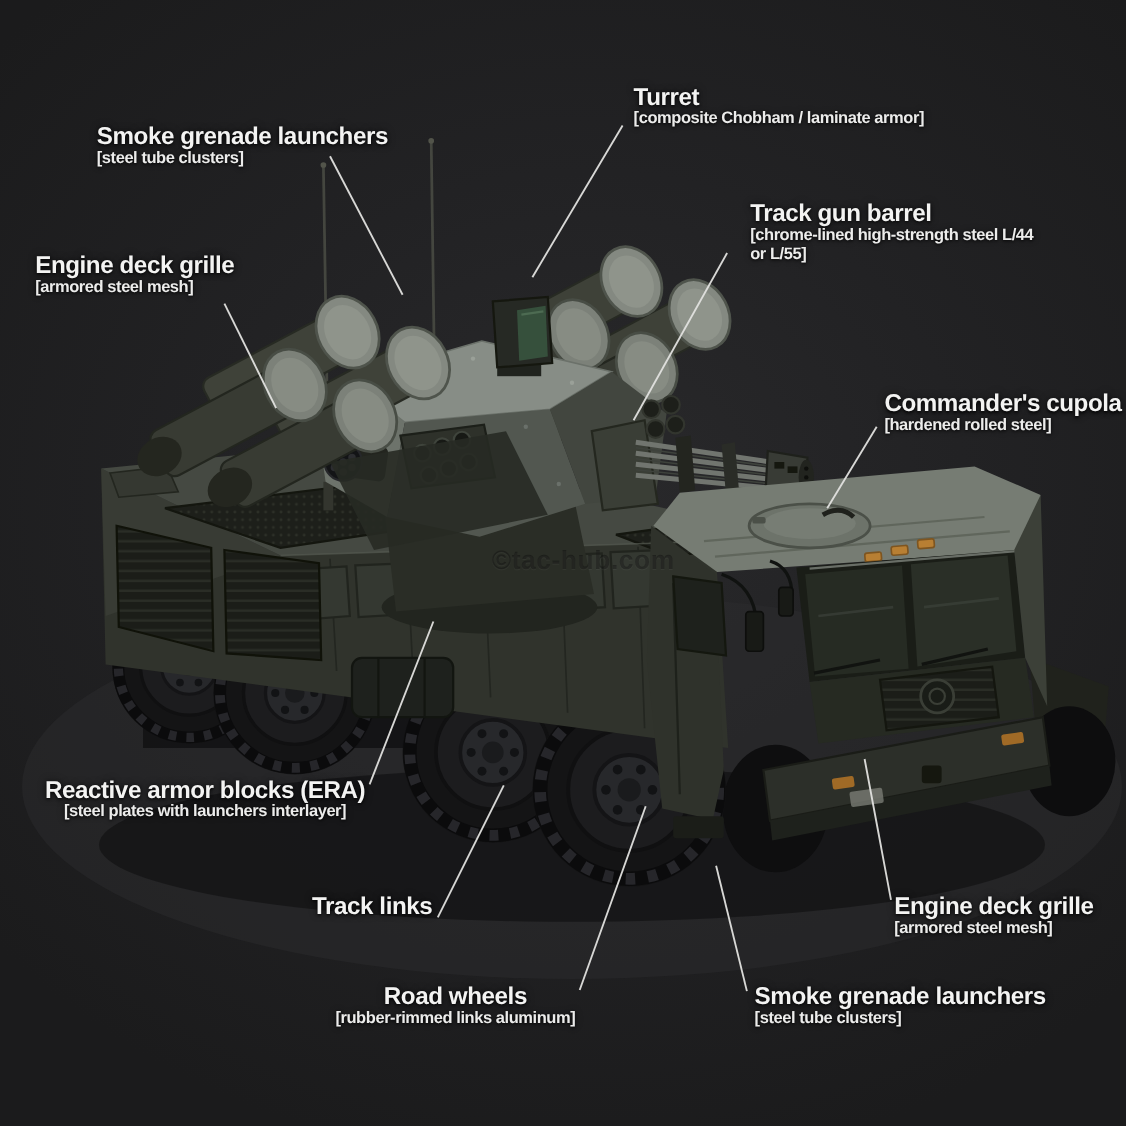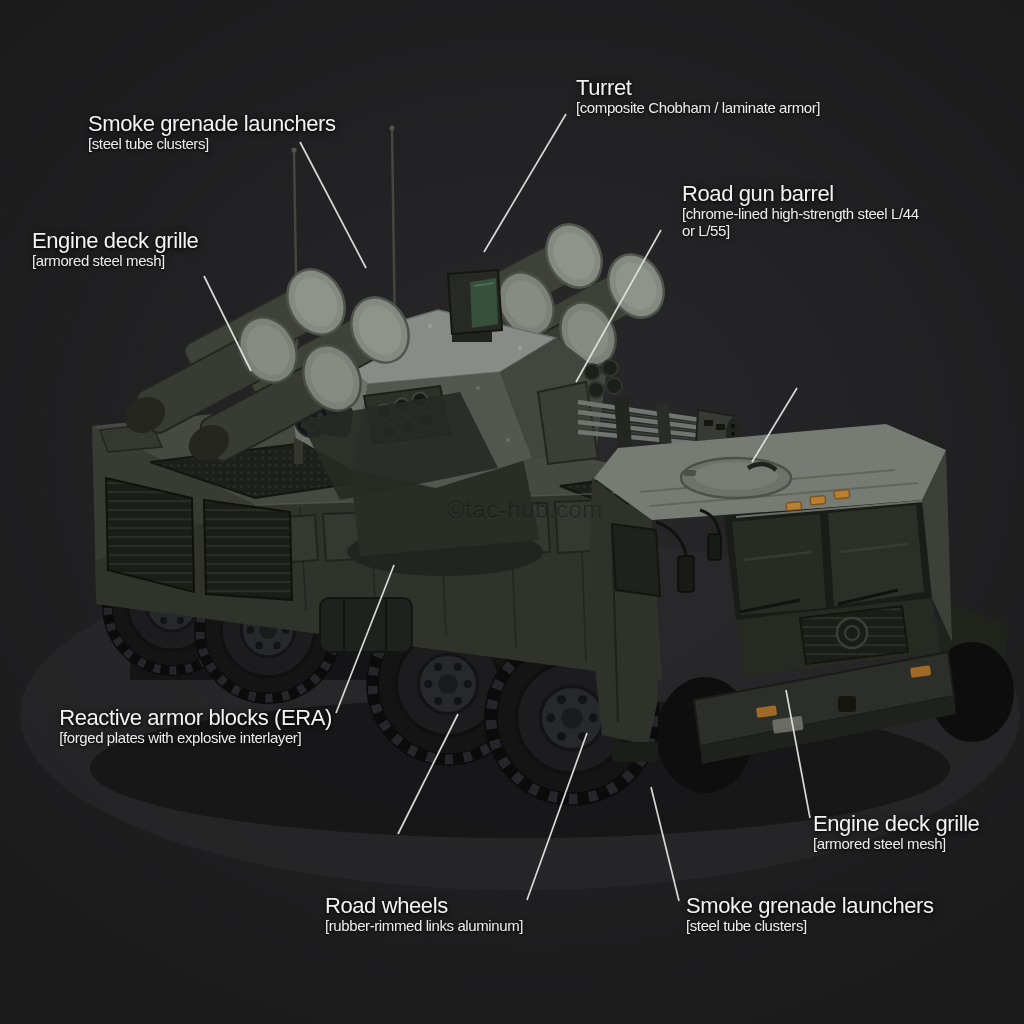--- a/index.html
+++ b/index.html
@@ -5,29 +5,30 @@
   html,body{margin:0;padding:0;background:#101011;}
   #stage{
     position:relative;width:1024px;height:1024px;margin:0 auto;overflow:hidden;
     background:radial-gradient(ellipse 70% 60% at 52% 44%, #29292b 0%, #222224 48%, #1b1b1c 100%);
     font-family:"Liberation Sans",sans-serif;
   }
   #art{position:absolute;left:0;top:0;}
   .label{
     position:absolute;color:var(--label,#f3f3f2);letter-spacing:-0.4px;
     text-shadow:0 1px 3px rgba(0,0,0,.9),0 0 8px rgba(0,0,0,.45);
-    white-space:nowrap;line-height:1.1;z-index:5;
+    white-space:nowrap;line-height:1.1;z-index:5;font-weight:bold;
   }
   .label .lt{display:block;font-size:22px;}
   .label .ls{display:block;font-size:15px;opacity:.97;}
-  .label.r{text-align:left;}
+  .label.r{text-align:center;}
   #watermark{
     position:absolute;left:447px;top:496px;z-index:4;
     font-size:24px;letter-spacing:.5px;color:rgba(12,12,12,.42);
     text-shadow:0 1px 1px rgba(255,255,255,.05);
+    font-weight:bold;
   }
 </style>
 </head>
 <body>
 
 <div id="stage">
 
   <svg id="art" width="1024" height="1024" viewBox="0 0 1024 1024">
     <defs>
       <pattern id="mesh" width="7" height="7" patternUnits="userSpaceOnUse">
@@ -339,37 +340,42 @@
     <span class="lt">Smoke grenade launchers</span>
     <span class="ls">[steel tube clusters]</span>
   </div>
 
   <div class="label" style="left:576px;top:76px">
     <span class="lt">Turret</span>
     <span class="ls">[composite Chobham / laminate armor]</span>
   </div>
 
   <div class="label" style="left:682px;top:182px">
-    <span class="lt">Road gun barrel</span>
+    <span class="lt">Track gun barrel</span>
     <span class="ls">[chrome-lined high-strength steel L/44</span>
     <span class="ls">or L/55]</span>
   </div>
 
   <div class="label" style="left:32px;top:229px">
     <span class="lt">Engine deck grille</span>
     <span class="ls">[armored steel mesh]</span>
   </div>
 
+  <div class="label" style="left:804px;top:355px">
+    <span class="lt">Commander's cupola</span>
+    <span class="ls">[hardened rolled steel]</span>
+  </div>
 
   <div class="label r" style="right:692px;top:706px">
     <span class="lt">Reactive armor blocks (ERA)</span>
-    <span class="ls">[forged plates with explosive interlayer]</span>
+    <span class="ls">[steel plates with launchers interlayer]</span>
   </div>
 
   <div class="label r" style="right:631px;top:812px">
+    <span class="lt">Track links</span>
   </div>
 
   <div class="label r" style="right:501px;top:894px">
     <span class="lt">Road wheels</span>
     <span class="ls">[rubber-rimmed links aluminum]</span>
   </div>
 
   <div class="label" style="left:813px;top:812px">
     <span class="lt">Engine deck grille</span>
     <span class="ls">[armored steel mesh]</span>

